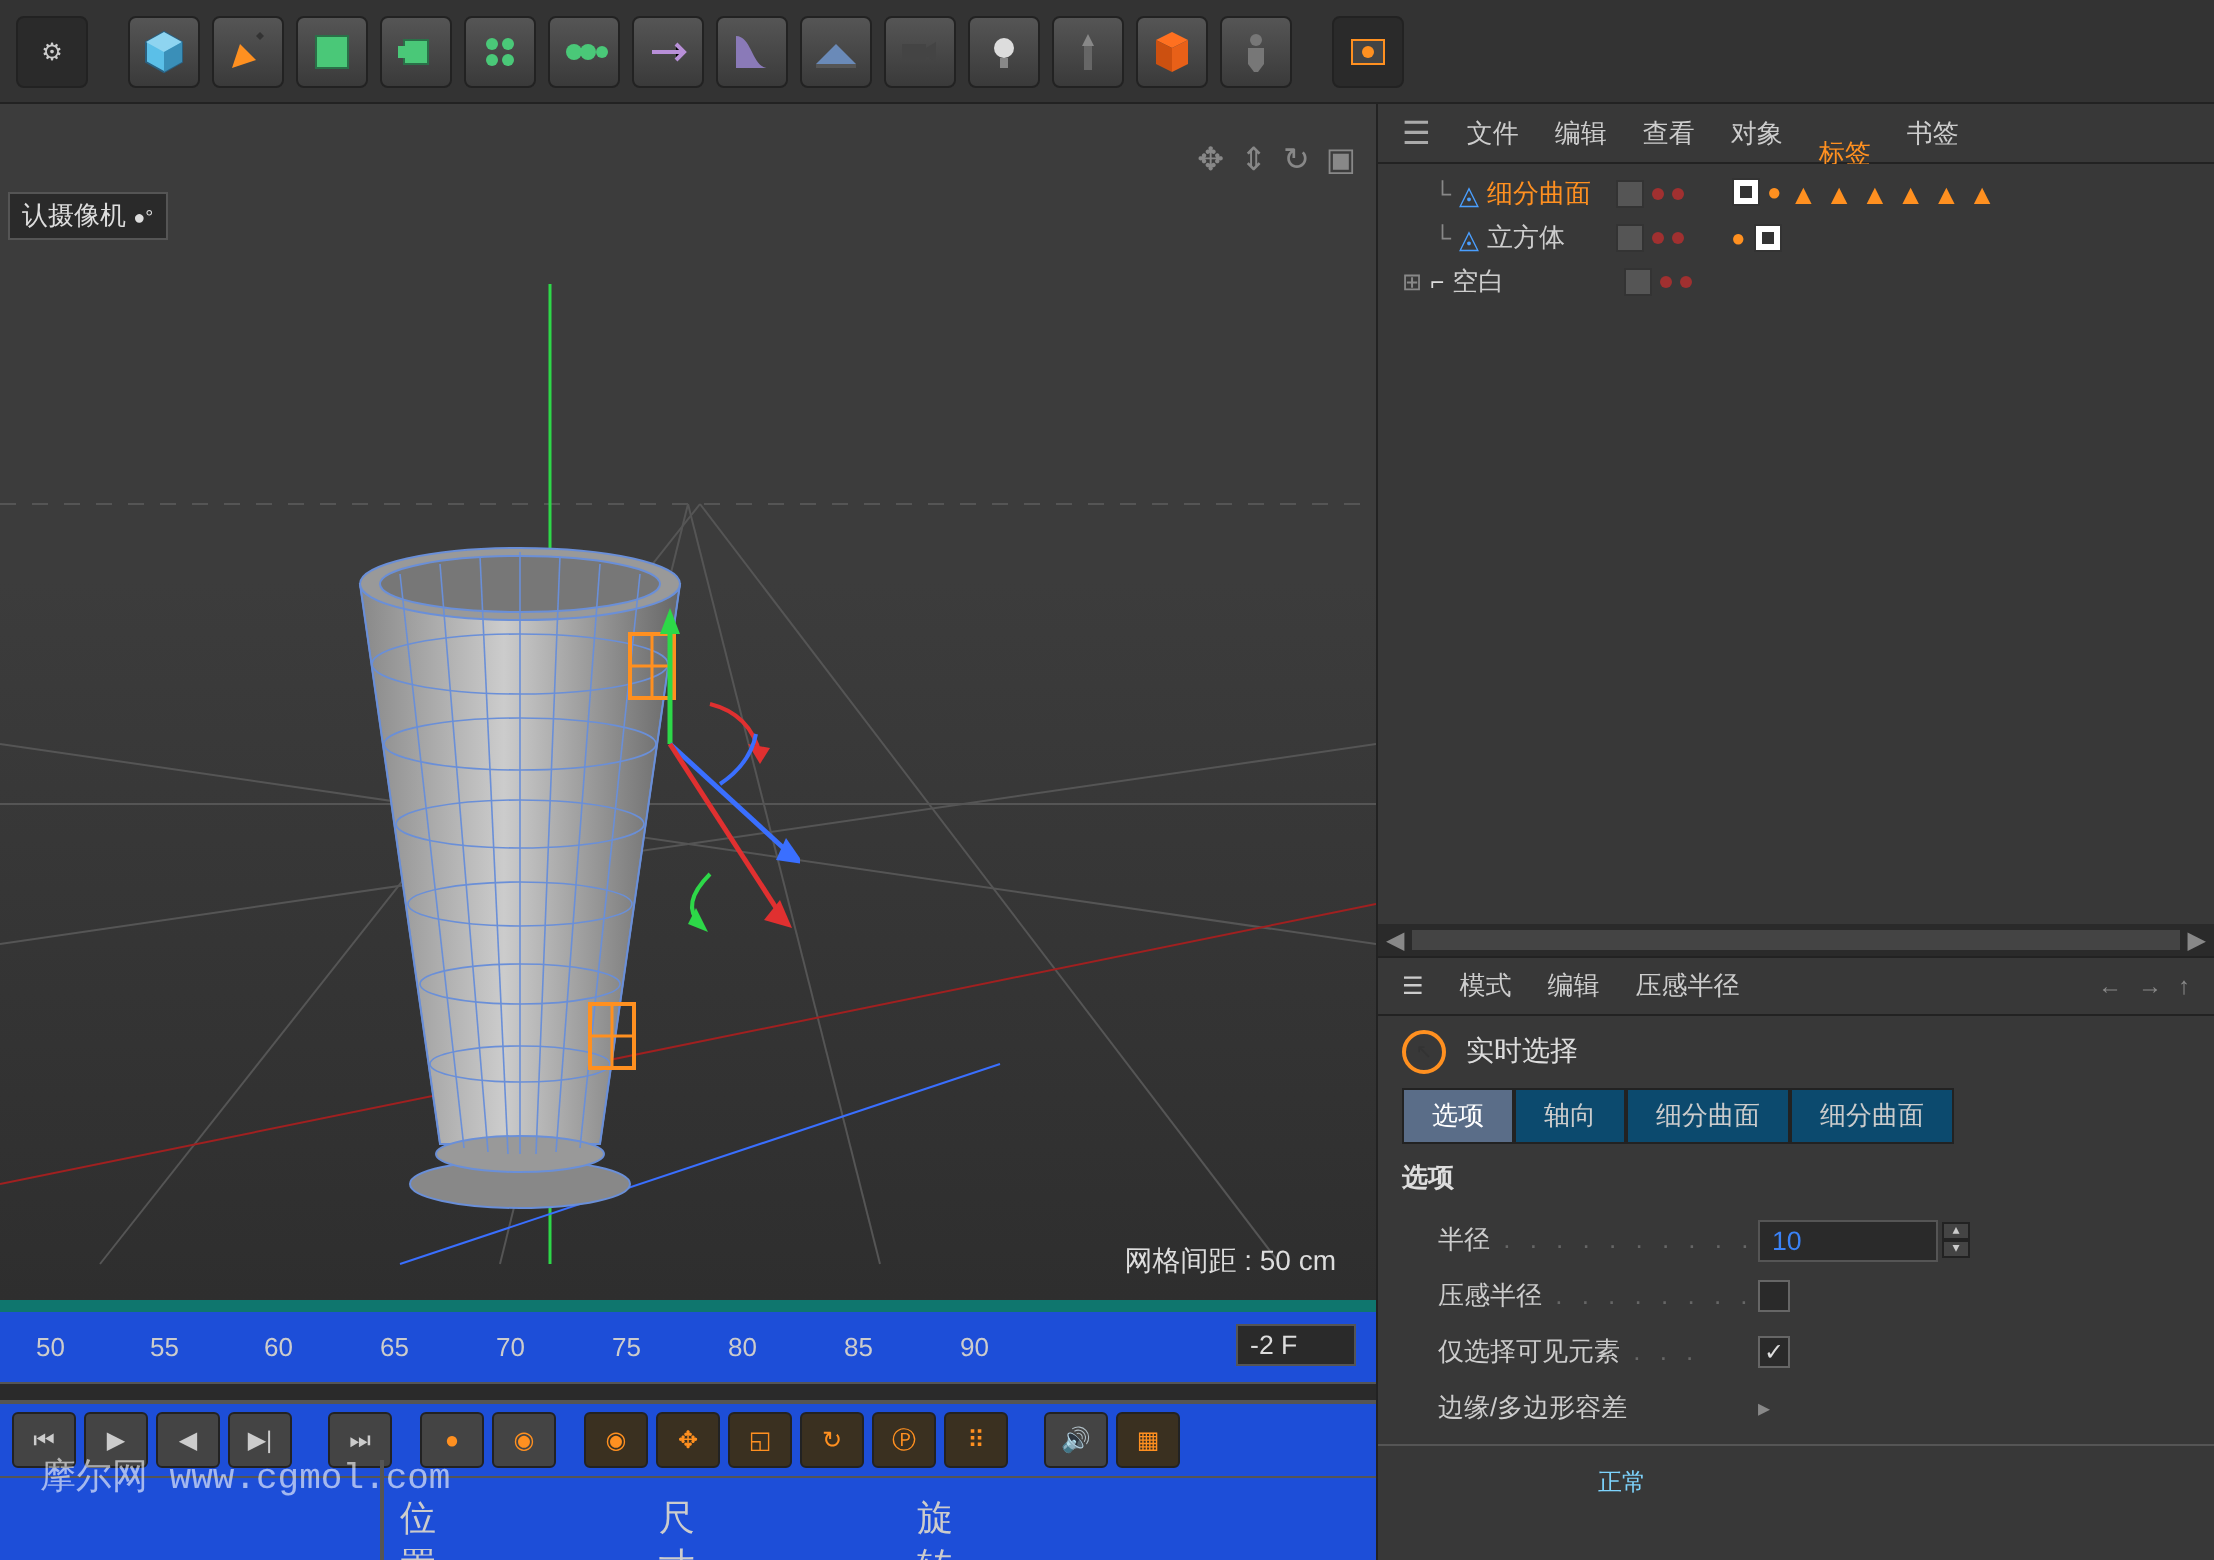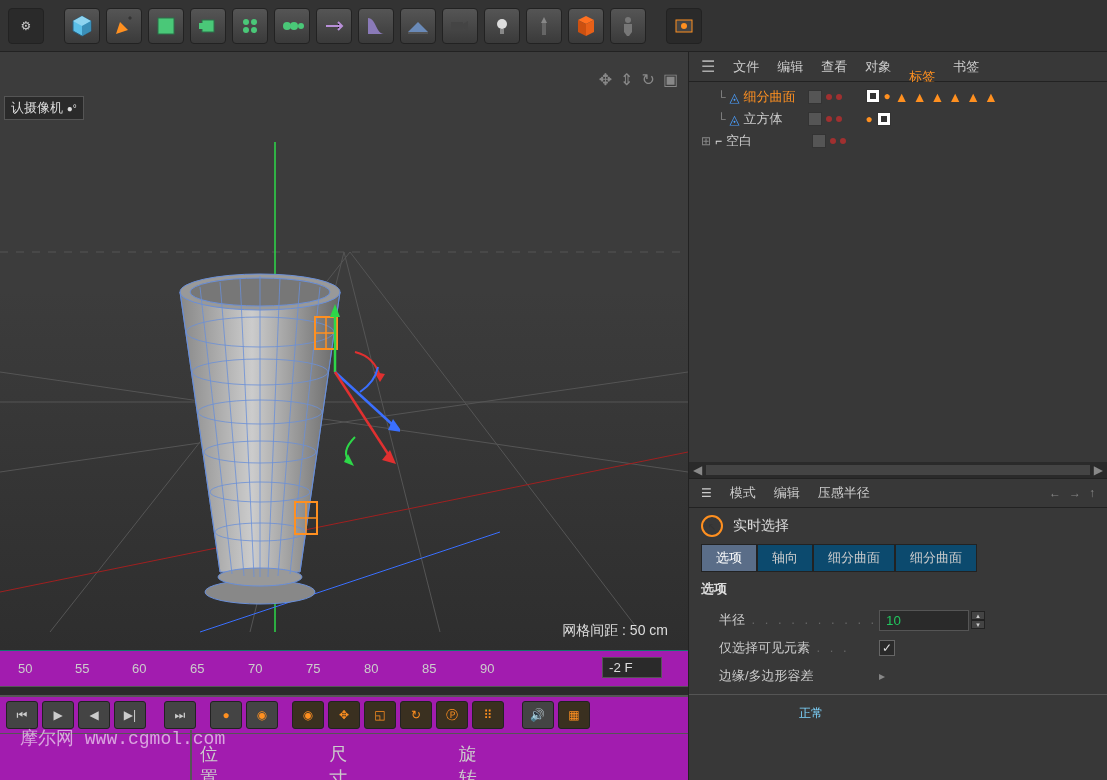--- a/index.html
+++ b/index.html
@@ -93,22 +93,22 @@
 
 .cup-svg {
   position: absolute;
   left: 140px;
   top: 170px;
 }
 
 
 .timeline-section {
   height: 130px;
-  background: #a21caf;
-  border-top: 1px solid #0f766e;
+  background: #1d4ed8;
+  border-top: 6px solid #0f766e;
 }
 .timeline-ruler {
   height: 35px;
   display: flex;
   align-items: center;
   padding: 0 10px;
   gap: 0;
   color: #ccc;
   font-size: 13px;
   position: relative;
@@ -265,21 +265,21 @@
   display: flex;
   align-items: center;
   padding: 4px 12px 4px 30px;
   height: 28px;
 }
 .attr-row .label { width: 160px; color: #ccc; font-size: 13px; }
 .attr-row .dots { color: #666; letter-spacing: 3px; }
 .attr-row input[type="text"] {
   background: #2a2a2a;
   border: 1px solid #555;
-  color: #22c55e;
+  color: #3b82f6;
   padding: 2px 6px;
   width: 90px;
 }
 .attr-row .checkbox {
   width: 16px;
   height: 16px;
   background: #2a2a2a;
   border: 1px solid #666;
   display: flex;
   align-items: center;
@@ -506,21 +506,21 @@
       <div class="timeline-ruler">
         <span class="tick" style="left:18px">50</span>
         <span class="tick" style="left:75px">55</span>
         <span class="tick" style="left:132px">60</span>
         <span class="tick" style="left:190px">65</span>
         <span class="tick" style="left:248px">70</span>
         <span class="tick" style="left:306px">75</span>
         <span class="tick" style="left:364px">80</span>
         <span class="tick" style="left:422px">85</span>
         <span class="tick" style="left:480px">90</span>
-        <input class="frame-field" style="position: absolute; right: 26px; top: 6px;" value="-2 F">
+        <input class="frame-field" style="position: absolute; right: 10px; top: 6px;" value="-2 F">
       </div>
       <div style="height:10px;background:#2a2a2a;border-top:1px solid #555;border-bottom:1px solid #555"></div>
       <div class="playback-bar">
         <div class="play-btn">⏮</div>
         <div class="play-btn">▶</div>
         <div class="play-btn">◀</div>
         <div class="play-btn">▶|</div>
         <div style="width:10px"></div>
         <div class="play-btn">⏭</div>
         <div style="width:6px"></div>
@@ -645,20 +645,24 @@
 
     <div class="attr-row">
       <span class="label"><span>半径</span><span class="dots"> . . . . . . . . . .</span></span>
       <input type="text" value="10" style="">
       <div class="spinner-btns">
           <div>▴</div>
           <div>▾</div>
         </div>
     </div>
 
+    <div class="attr-row">
+      <span class="label"><span>压感半径</span><span class="dots"> . . . . . . . .</span></span>
+      <div class="checkbox"></div>
+    </div>
 
     <div class="attr-row">
       <span class="label"><span>仅选择可见元素</span><span class="dots"> . . .</span></span>
       <div class="checkbox">✓</div>
     </div>
 
     <div class="attr-row">
       <span class="label"><span>边缘/多边形容差</span></span>
       <span style="color:#888">▸</span>
     </div>

